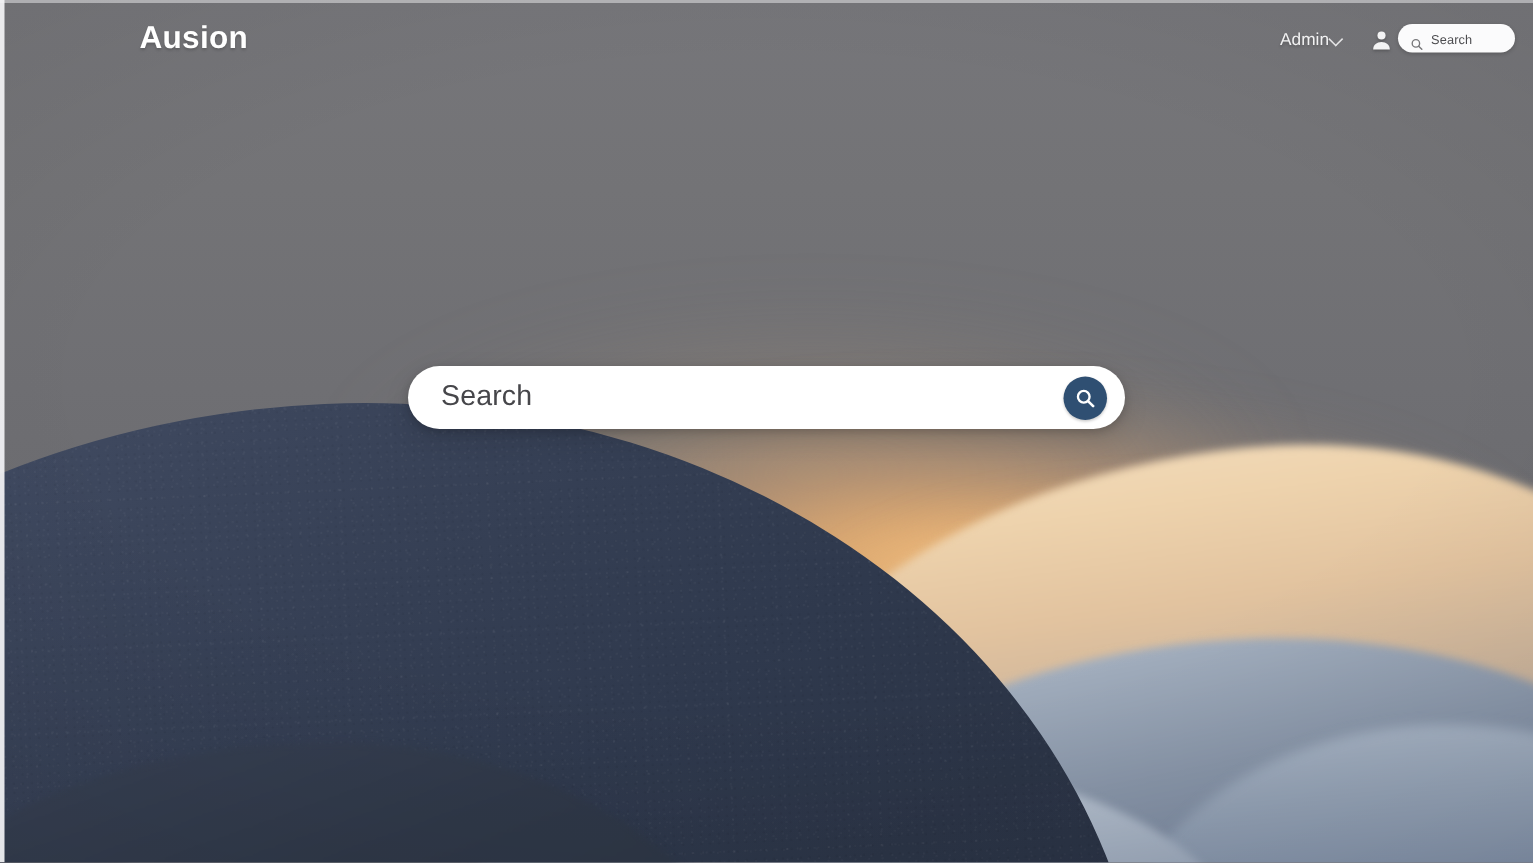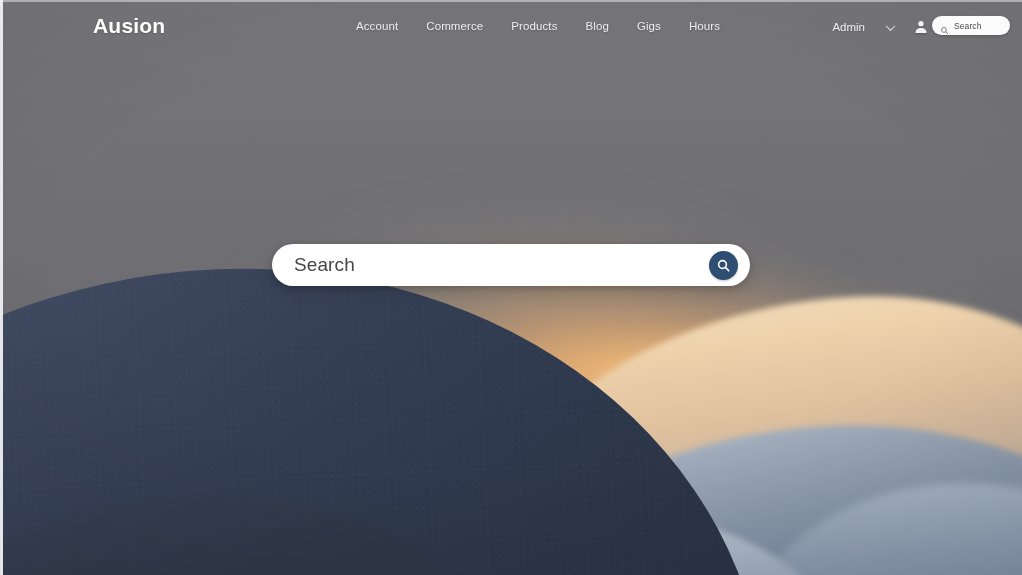--- a/index.html
+++ b/index.html
@@ -237,21 +237,21 @@
     opacity:0.96;
   }
 
   .header-right {
     position:absolute; right:96px; top:18px;
     display:flex; align-items:center;
     gap:18px;
   }
 
   .account-menu {
-    display:flex; align-items:center; gap:22px;
+    display:flex; align-items:center; gap:1px;
     font-size:11.5px; color:#f2f2f3;
     text-shadow:0 1px 2px rgba(0,0,0,0.22);
     cursor:pointer;
     white-space:nowrap;
   }
   .chevron-down {
     display:inline-block;
     width:7px; height:7px;
     border-right:1.4px solid #eeeeef;
     border-bottom:1.4px solid #eeeeef;
@@ -353,28 +353,20 @@
     <div class="hero-vignette"></div>
   </div>
 
   <div class="edge-top"></div>
   <div class="edge-left"></div>
 
   <header class="site-header">
 
     <div class="brand">Ausion</div>
 
-    <nav class="main-nav">
-      <span class="nav-link">Account</span>
-      <span class="nav-link">Commerce</span>
-      <span class="nav-link">Products</span>
-      <span class="nav-link">Blog</span>
-      <span class="nav-link">Gigs</span>
-      <span class="nav-link">Hours</span>
-    </nav>
 
     <div class="header-right">
 
       <div class="account-menu">
         <span>Admin</span>
         <span class="chevron-down"></span>
       </div>
 
       <div class="avatar-icon">
         <svg viewBox="0 0 24 24" width="18" height="18" aria-hidden="true">

